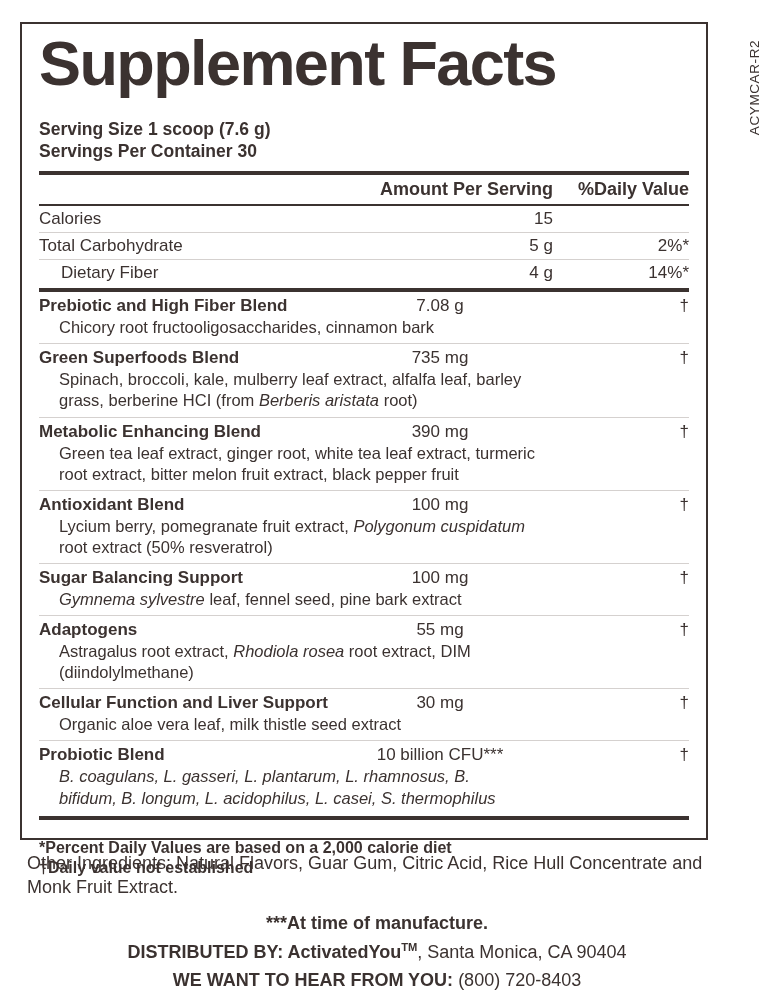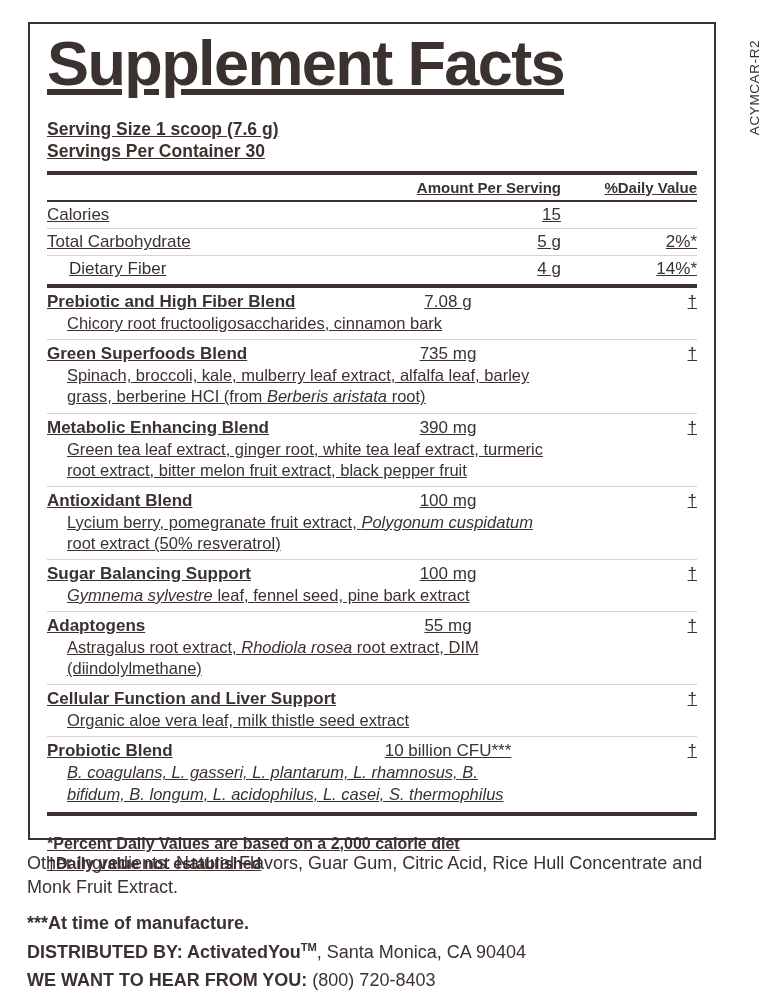--- a/index.html
+++ b/index.html
@@ -34,28 +34,27 @@
     white-space: nowrap;
     font-size: 13.5px;
     letter-spacing: 0.6px;
     color: #3b3230;
     margin-top: 62px;
   }
 
   
   #panel {
     position: absolute;
-    left: 28px;
+    left: 20px;
     top: 22px;
     width: 688px;
     height: 818px;
     border: 2.5px solid #3b3230;
     box-sizing: border-box;
     background: #fff;
-    text-decoration: underline;
   }
   #panel-inner {
     padding: 0 17px;
   }
 
   .title {
     font-size: 63px;
     font-weight: bold;
     line-height: 1;
     letter-spacing: -1.6px;
@@ -83,21 +82,21 @@
   .rule-thin {
     height: 1px;
     background: #d5d1cf;
   }
 
   
   .col-head {
     display: flex;
     justify-content: flex-end;
     align-items: baseline;
-    font-size: 15px;
+    font-size: 18px;
     font-weight: bold;
     padding: 4px 0 4px 0;
   }
   .col-head .amount-h {
     width: 230px;
     text-align: right;
     padding-right: 11px;
   }
   .col-head .dv-h {
     width: 125px;
@@ -171,21 +170,21 @@
   
   #below {
     position: absolute;
     left: 27px;
     top: 852px;
     width: 700px;
     font-size: 18px;
     line-height: 1.33;
   }
   #below .other-ing { margin-bottom: 12px; }
-  #below .b-line { font-weight: bold; margin-bottom: 4px; }
+  #below .b-line { font-weight: bold; margin-bottom: 4px; text-align: center; }
   #below .b-line .normal { font-weight: normal; }
   sup.tm { font-size: 0.62em; vertical-align: super; }
 </style>
 </head>
 <body>
 
 <div id="side-code">
   <span>ACYMCAR-R2</span>
 </div>
 
@@ -288,20 +287,21 @@
             <div class="bamt">55 mg</div>
             <div class="bdv">†</div>
           </div>
           <div class="bsub">Astragalus root extract, <i>Rhodiola rosea</i> root extract, DIM (diindolylmethane)</div>
         </div>
         <div class="rule-thin"></div>
         <div class="brow">
           <div class="brow-top">
             <div class="bname">Cellular Function and Liver Support</div>
             <div class="bspacer"></div>
+            <div class="bamt">30 mg</div>
             <div class="bdv">†</div>
           </div>
           <div class="bsub">Organic aloe vera leaf, milk thistle seed extract</div>
         </div>
         <div class="rule-thin"></div>
         <div class="brow">
           <div class="brow-top">
             <div class="bname">Probiotic Blend</div>
             <div class="bspacer"></div>
             <div class="bamt">10 billion CFU***</div>

